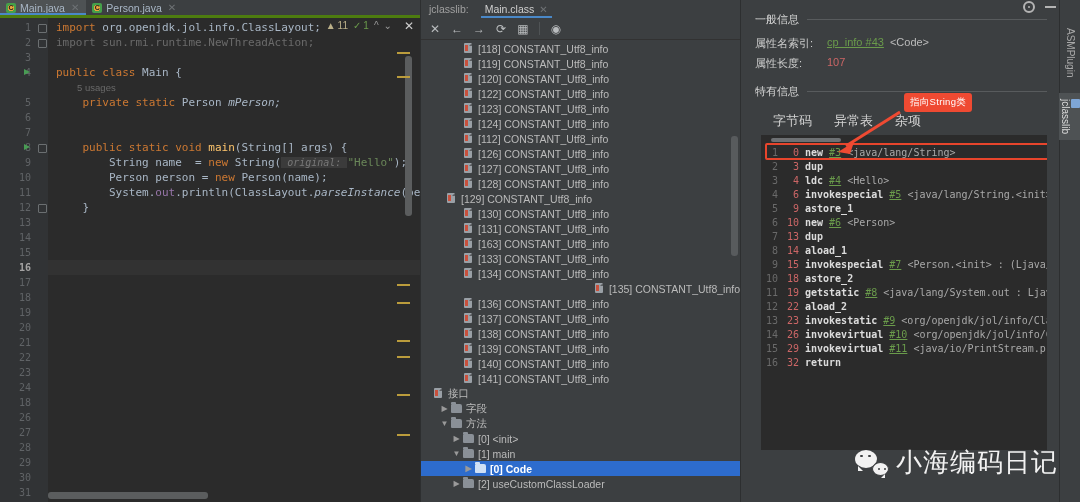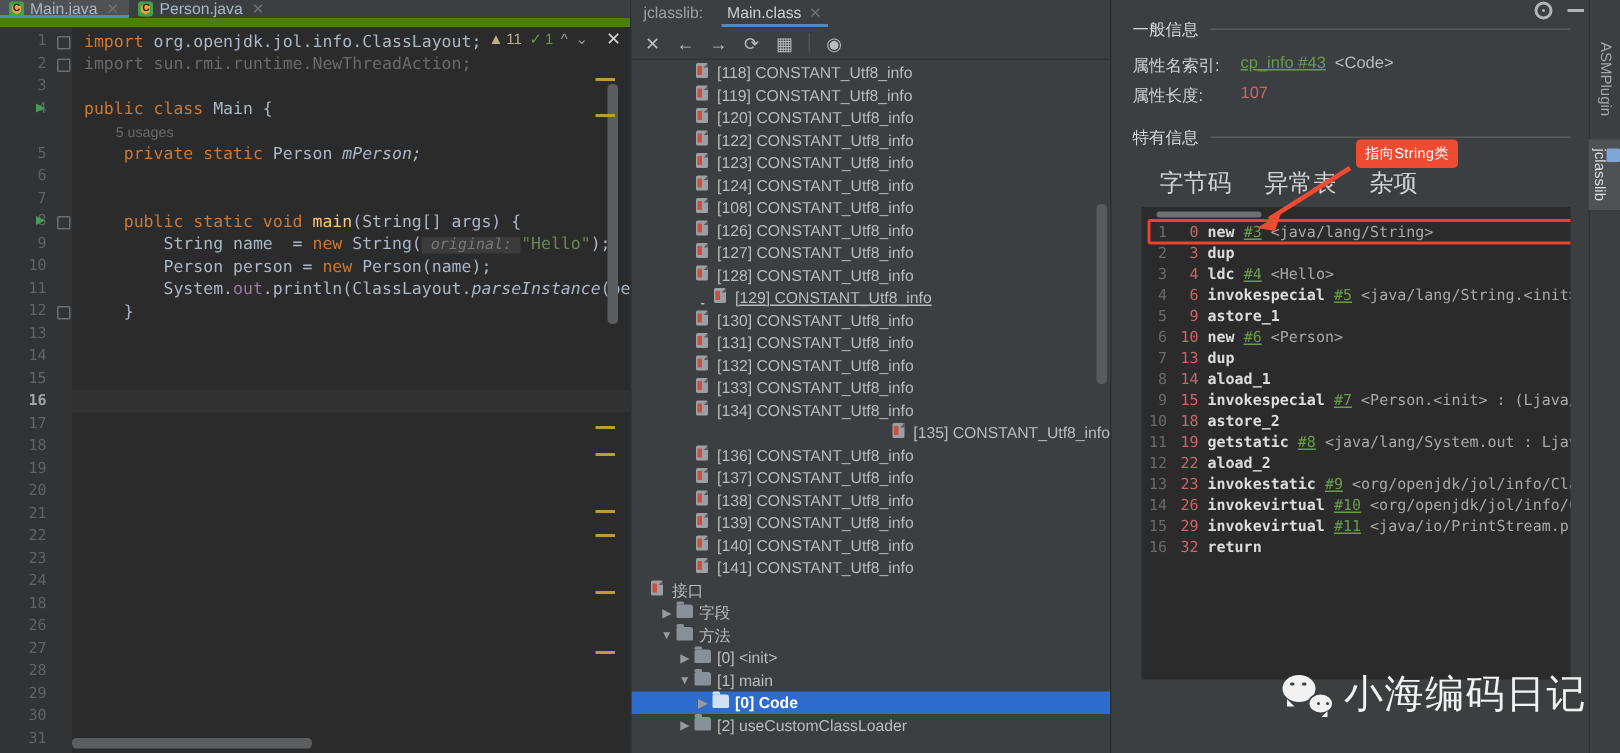--- a/index.html
+++ b/index.html
@@ -8,21 +8,21 @@
     font-family: "Liberation Sans", sans-serif;
     background:#3c3f41;
     color:#bbbbbb;
     font-size:11px;
   }
   .root { position:relative; width:1080px; height:502px; display:flex; }
 
   
   .editor-pane { width:420px; height:502px; background:#2b2b2b; display:flex; flex-direction:column; position:relative; }
 
-  .tabbar { height:18px; background:#3c3f41; display:flex; align-items:stretch; border-bottom:6px solid #4d7c0f; }
+  .tabbar { height:18px; background:#3c3f41; display:flex; align-items:stretch; border-bottom:3px solid #4d7c0f; }
   .tab { display:flex; align-items:center; gap:4px; padding:0 7px 0 6px; font-size:10.5px; color:#a9b7c6; position:relative; }
   .tab.active { background:#4e5254; }
   .tab.active::after { content:""; position:absolute; left:0; right:0; bottom:0; height:2px; background:#4a88c7; }
   .tab .cicon { width:10px; height:10px; border-radius:2px;
     background:radial-gradient(circle at 50% 50%, #e8a33d 0 45%, #45a04a 46% 100%);
     display:inline-block; position:relative; }
   .tab .cicon::before { content:"C"; position:absolute; inset:0; font-size:7px; line-height:10px; text-align:center; color:#1f1f1f; font-weight:bold; }
   .tab .x { color:#6e7275; font-size:10px; margin-left:2px; }
 
   .editor-body { flex:1; display:flex; position:relative; overflow:hidden; }
@@ -89,21 +89,21 @@
   .dwrap { padding:12px 12px 0 14px; }
   .sect { display:flex; align-items:center; gap:8px; margin-bottom:9px; }
   .sect-t { color:#d6d6d6; font-size:11px; white-space:nowrap; }
   .sect-l { flex:1; height:1px; background:#585b5d; }
   .kv { display:flex; margin-bottom:5px; font-size:11px; }
   .k { color:#cfcfcf; width:72px; flex:none; }
   .v-link { color:#6a9b4b; text-decoration:underline; margin-right:6px; }
   .v-meta { color:#bbbbbb; }
   .v-num { color:#cc6666; }
 
-  .bc-tabs { display:flex; gap:22px; padding:4px 0 3px 18px; font-size:16px; color:#d2d2d2; }
+  .bc-tabs { display:flex; gap:22px; padding:4px 0 3px 18px; font-size:13px; color:#d2d2d2; }
   .bc-tab { padding-bottom:2px; }
 
   .bc-box { margin:0 0 0 6px; background:#2b2b2b; height:315px; position:relative; overflow:hidden; }
   .bc-mini { position:absolute; left:10px; top:3px; width:70px; height:4px; background:#6d7073; border-radius:2px; }
   .bc-lines { padding-top:11px; font-family:"DejaVu Sans Mono", monospace; font-size:10px; }
   .bl { height:14px; line-height:14px; white-space:pre; display:flex; }
   .bl .n { width:22px; text-align:right; color:#6a6a6a; flex:none; padding-right:5px; }
   .bl .off { width:22px; text-align:right; color:#cc6666; flex:none; padding-right:6px; }
   .bl .op { color:#dcdcdc; font-weight:bold; }
   .bl .cp { color:#6a9b4b; text-decoration:underline; }
@@ -341,56 +341,56 @@
           <span class="tlabel">[123] CONSTANT_Utf8_info</span>
         </div>
         <div class="trow" style="padding-left: 30px;">
           <span class="arr none">&nbsp;</span>
           <span class="ic"><span class="ic-file red"></span></span>
           <span class="tlabel">[124] CONSTANT_Utf8_info</span>
         </div>
         <div class="trow" style="padding-left: 30px;">
           <span class="arr none">&nbsp;</span>
           <span class="ic"><span class="ic-file red"></span></span>
-          <span class="tlabel">[108] CONSTANT_Utf8_info</span>
+          <span class="tlabel">[112] CONSTANT_Utf8_info</span>
         </div>
         <div class="trow" style="padding-left: 30px;">
           <span class="arr none">&nbsp;</span>
           <span class="ic"><span class="ic-file red"></span></span>
           <span class="tlabel">[126] CONSTANT_Utf8_info</span>
         </div>
         <div class="trow" style="padding-left: 30px;">
           <span class="arr none">&nbsp;</span>
           <span class="ic"><span class="ic-file red"></span></span>
           <span class="tlabel">[127] CONSTANT_Utf8_info</span>
         </div>
         <div class="trow" style="padding-left: 30px;">
           <span class="arr none">&nbsp;</span>
           <span class="ic"><span class="ic-file red"></span></span>
           <span class="tlabel">[128] CONSTANT_Utf8_info</span>
         </div>
-        <div class="trow" style="padding-left: 42px; text-decoration: underline;">
+        <div class="trow" style="padding-left: 13px;">
           <span class="arr none">&nbsp;</span>
           <span class="ic"><span class="ic-file red"></span></span>
           <span class="tlabel">[129] CONSTANT_Utf8_info</span>
         </div>
         <div class="trow" style="padding-left: 30px;">
           <span class="arr none">&nbsp;</span>
           <span class="ic"><span class="ic-file red"></span></span>
           <span class="tlabel">[130] CONSTANT_Utf8_info</span>
         </div>
         <div class="trow" style="padding-left: 30px;">
           <span class="arr none">&nbsp;</span>
           <span class="ic"><span class="ic-file red"></span></span>
           <span class="tlabel">[131] CONSTANT_Utf8_info</span>
         </div>
         <div class="trow" style="padding-left: 30px;">
           <span class="arr none">&nbsp;</span>
           <span class="ic"><span class="ic-file red"></span></span>
-          <span class="tlabel">[132] CONSTANT_Utf8_info</span>
+          <span class="tlabel">[163] CONSTANT_Utf8_info</span>
         </div>
         <div class="trow" style="padding-left: 30px;">
           <span class="arr none">&nbsp;</span>
           <span class="ic"><span class="ic-file red"></span></span>
           <span class="tlabel">[133] CONSTANT_Utf8_info</span>
         </div>
         <div class="trow" style="padding-left: 30px;">
           <span class="arr none">&nbsp;</span>
           <span class="ic"><span class="ic-file red"></span></span>
           <span class="tlabel">[134] CONSTANT_Utf8_info</span>

